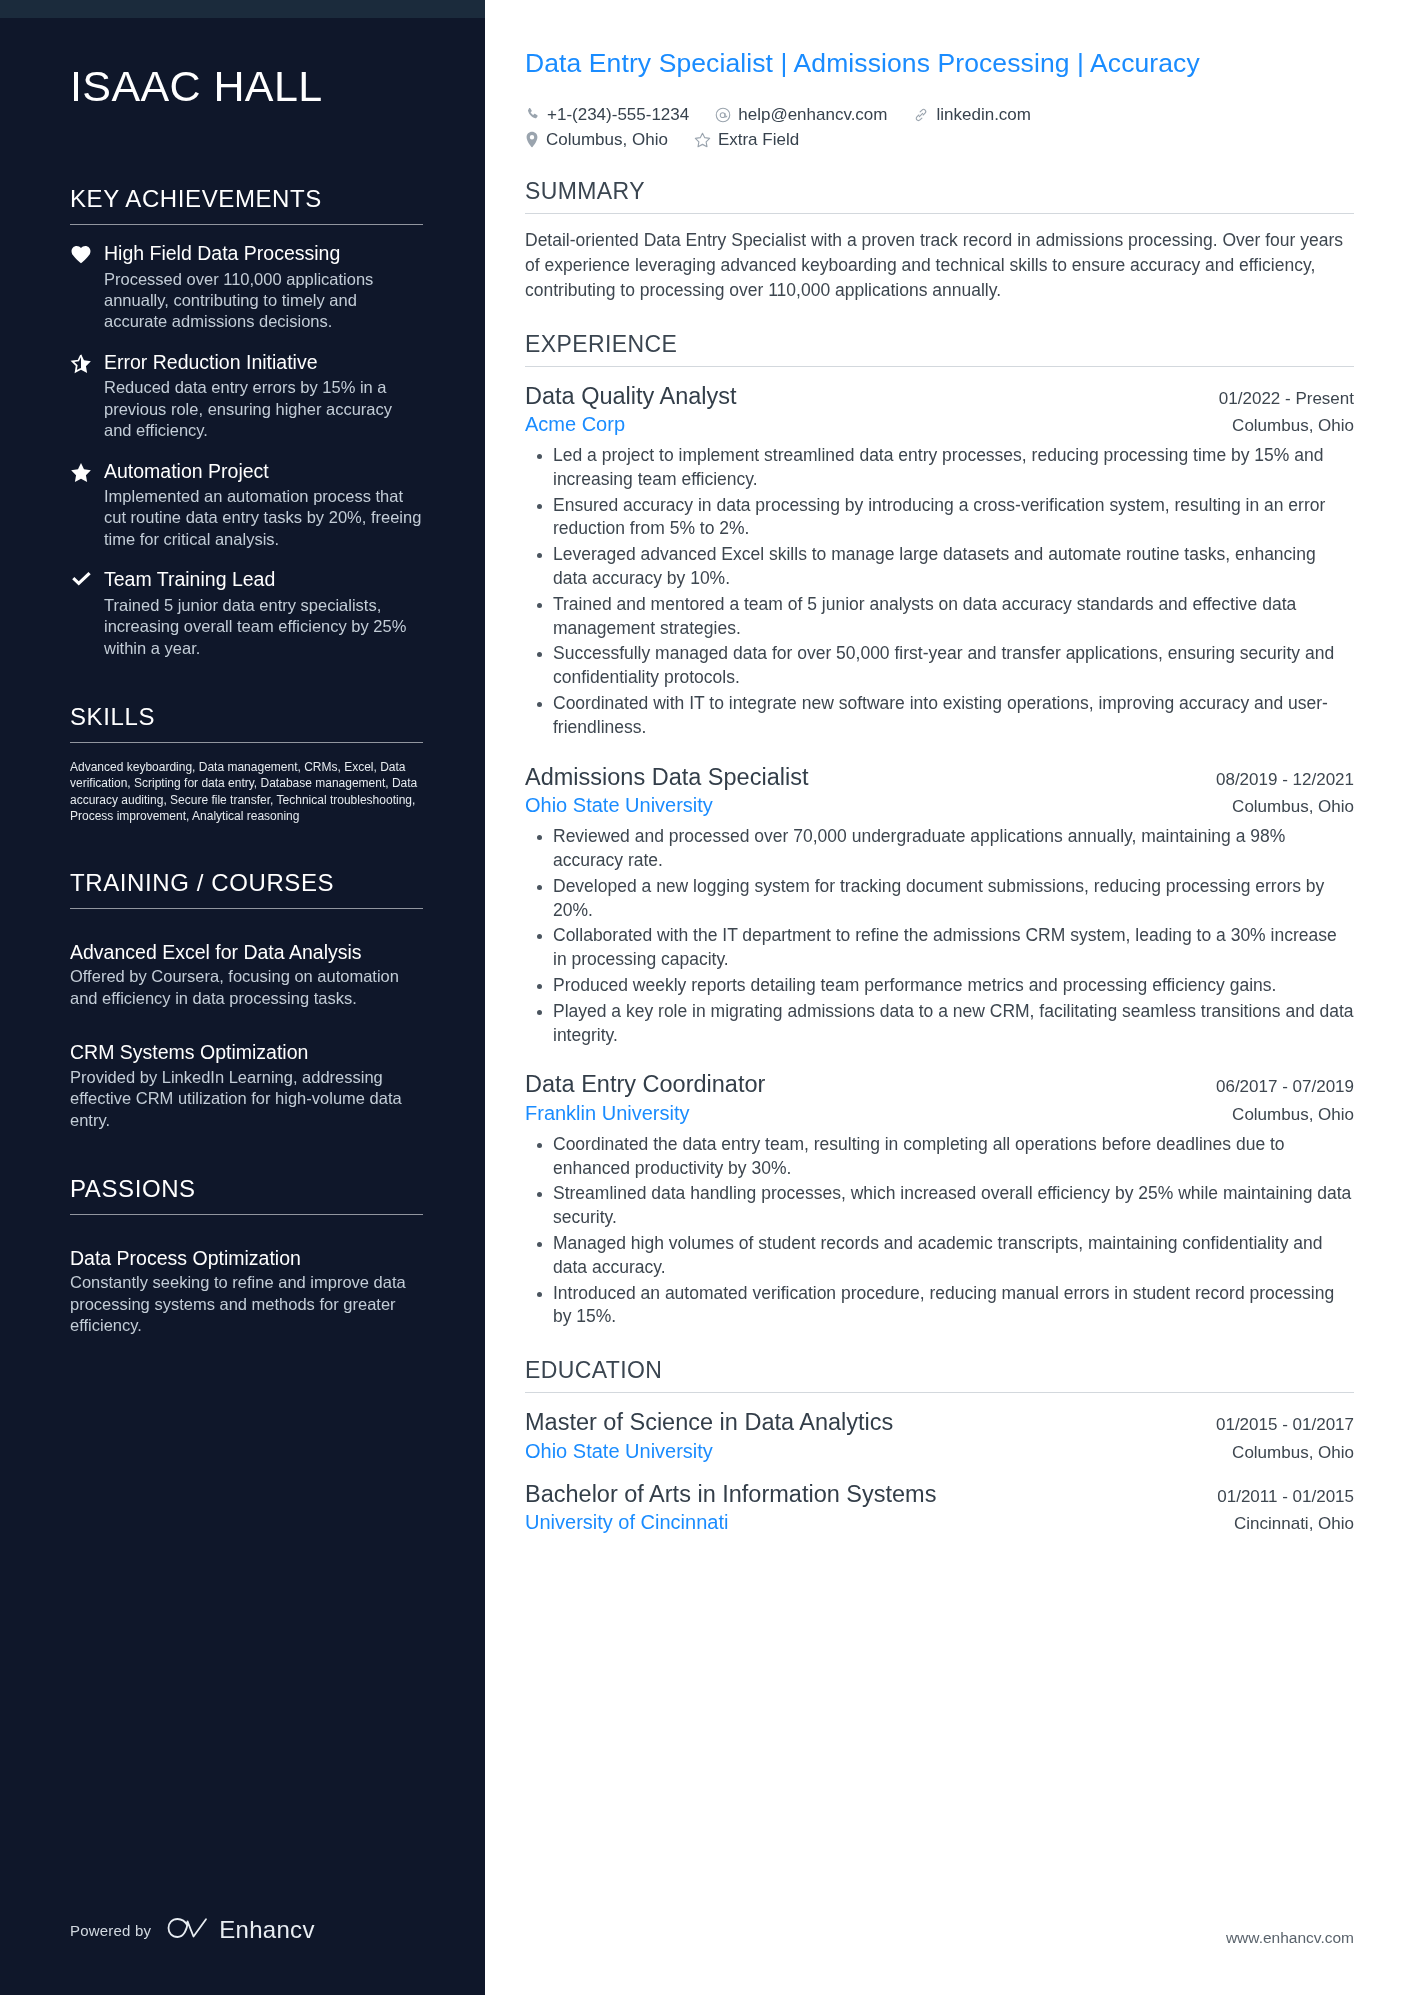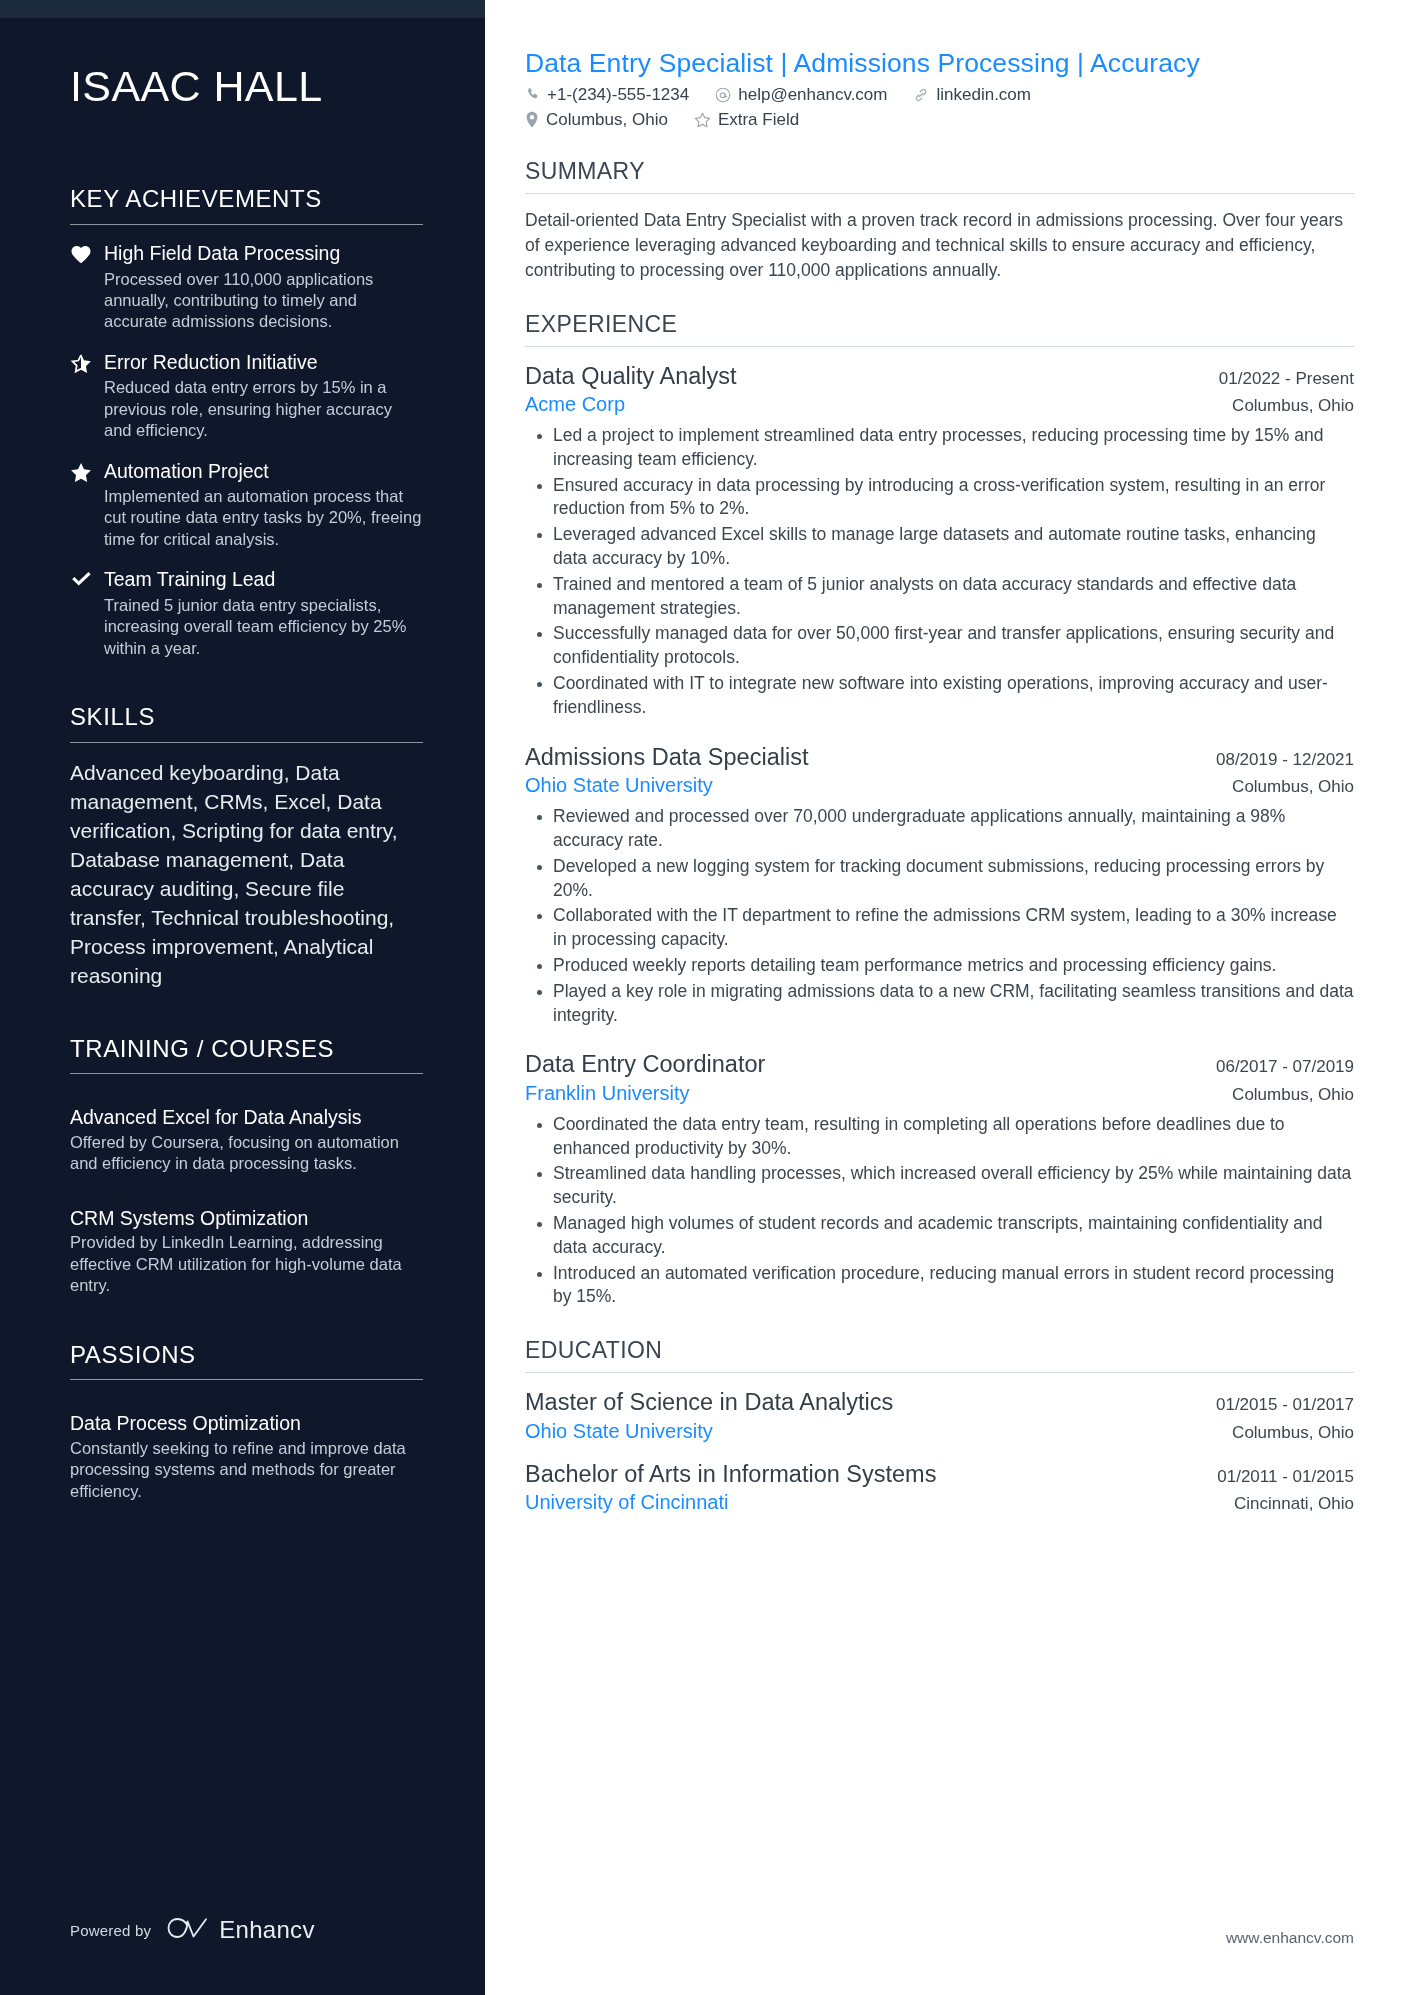--- a/index.html
+++ b/index.html
@@ -69,21 +69,21 @@
     color: #ffffff;
     line-height: 1.25;
     margin-bottom: 3px;
   }
   .ach-desc {
     font-size: 16.5px;
     color: #c3cdd7;
     line-height: 1.3;
   }
   .skills-text {
-    font-size: 21px;
+    font-size: 12px;
     color: #e6ebef;
     line-height: 1.38;
   }
   .course-item { margin-bottom: 14px; margin-top: 31px; }
   .course-item:last-child { margin-bottom: 0; }
   .course-title {
     font-size: 19.5px;
     color: #ffffff;
     line-height: 1.26;
     margin-bottom: 2px;
@@ -119,21 +119,21 @@
     position: relative;
     min-width: 0;
   }
   .headline {
     font-size: 26.5px;
     color: #1a8cff;
     line-height: 1.32;
     font-weight: 400;
     letter-spacing: 0.1px;
   }
-  .contact-rows { margin-top: 4px; text-align: center; }
+  .contact-rows { margin-top: 24px; text-align: center; }
   .contact-row {
     display: flex;
     align-items: center;
     flex-wrap: wrap;
     margin-bottom: 5px;
   }
   .contact-item {
     display: flex;
     align-items: center;
     gap: 7px;

